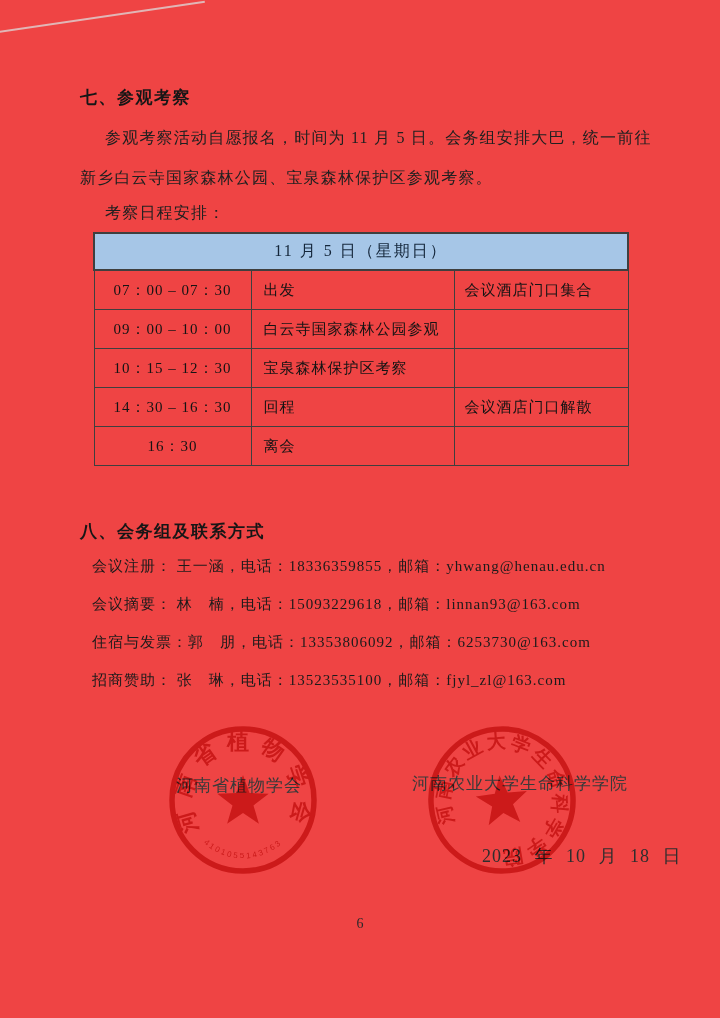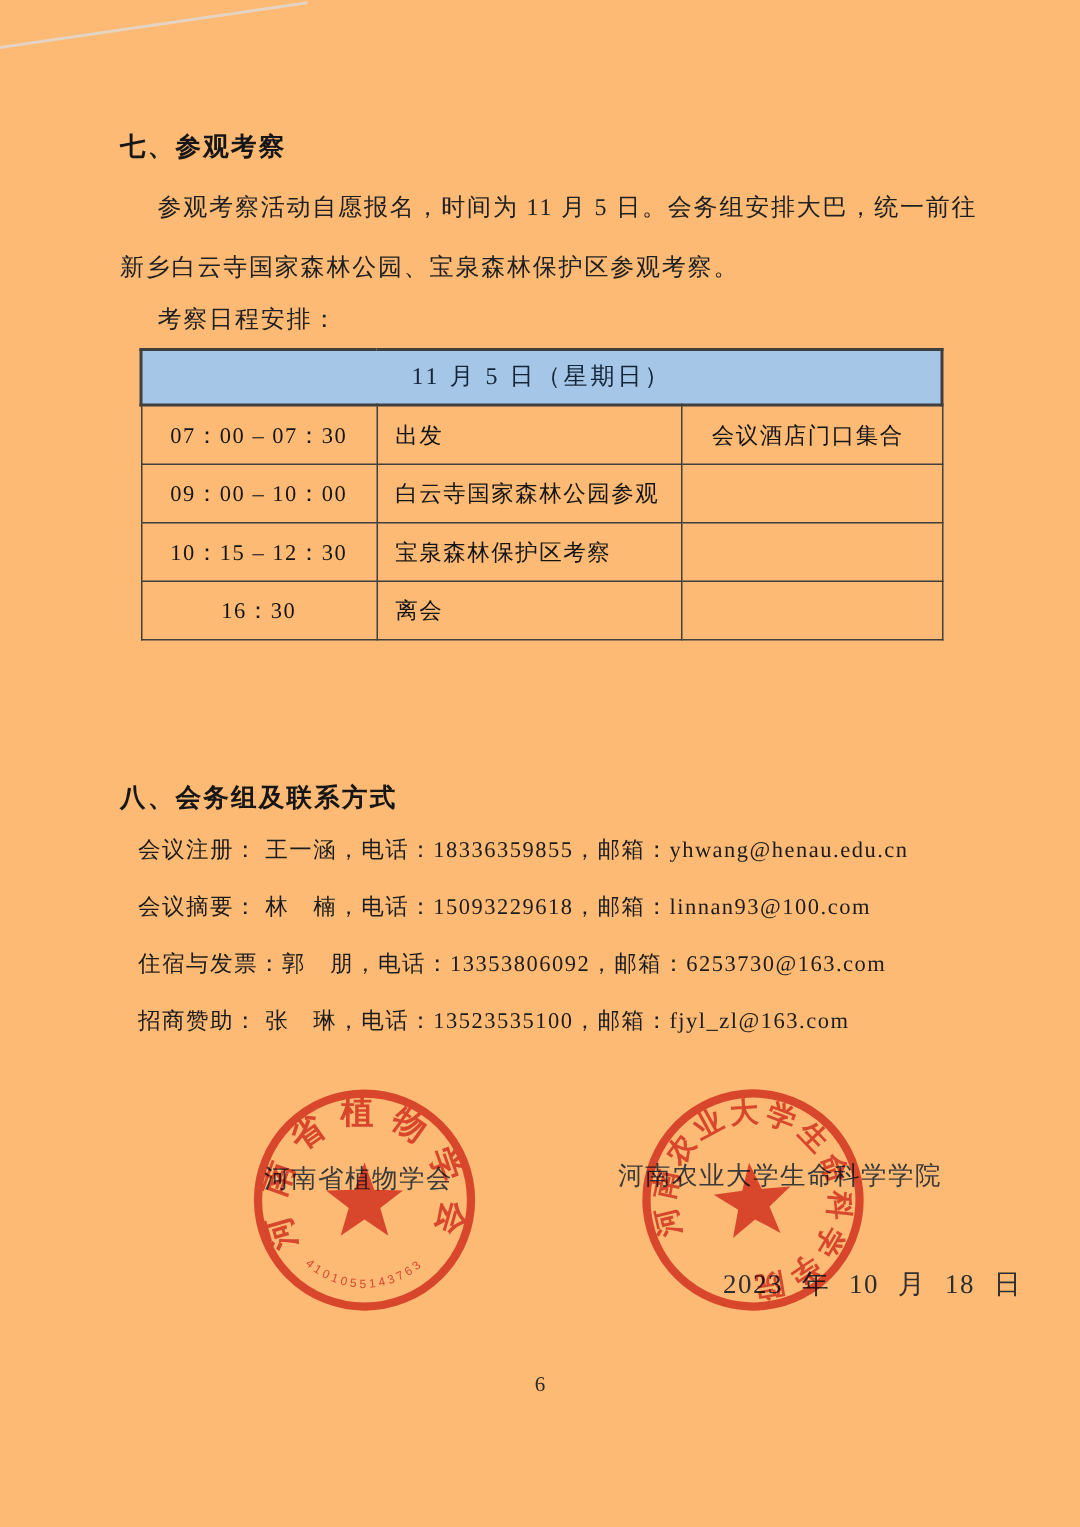--- a/index.html
+++ b/index.html
@@ -7,21 +7,21 @@
     --ink:#1d1d1d;
     --header-blue:#a6c6e7;
     --grid:#3f3f3f;
   }
   html,body{margin:0;padding:0;}
   body{
     width:720px;height:1018px;background:#fdfdfd;
     font-family:"Liberation Serif","DejaVu Serif",serif;
     color:var(--ink);
   }
-  .page{position:relative;width:720px;height:1018px;background:#fdba74;overflow:hidden;}
+  .page{position:relative;width:720px;height:1018px;background:#ef4444;overflow:hidden;}
   .abs{position:absolute;white-space:nowrap;}
   .scan-line{
     position:absolute;left:-2px;top:31px;width:209px;height:2px;
     background:#dcdcdc;transform:rotate(-8.3deg);transform-origin:left center;opacity:.75;
   }
   .heading{
     font-family:"Liberation Sans","DejaVu Sans",sans-serif;
     font-weight:700;font-size:17px;letter-spacing:1.5px;color:#161616;
   }
   .body-text{font-size:16px;letter-spacing:1.2px;color:#202020;}
@@ -39,21 +39,21 @@
     background:var(--header-blue);height:33px;
     font-weight:400;font-size:16px;color:#14263a;letter-spacing:2px;
     border:2px solid var(--grid);
   }
   table.schedule td{
     height:36px;border:1.5px solid var(--grid);
     letter-spacing:1px;
   }
   td.time-cell{text-align:center;letter-spacing:1.5px;}
   td.activity-cell{padding-left:12px;}
-  td.note-cell{padding-left:20px;}
+  td.note-cell{padding-left:10px;}
 
   .sig-text{color:#3a3a3a;font-size:17px;letter-spacing:1px;}
   .sig-date{color:#2e2e2e;font-size:18px;word-spacing:7px;letter-spacing:1px;}
 
   svg.stamp{position:absolute;mix-blend-mode:multiply;opacity:.82;}
   .stamp-left{left:158px;top:715px;}
   .stamp-right{left:417px;top:715px;transform:rotate(-6deg);}
 
   .page-number{
     position:absolute;left:0;top:916px;width:720px;text-align:center;
@@ -94,31 +94,36 @@
         <td class="time-cell">09：00 – 10：00</td>
         <td class="activity-cell">白云寺国家森林公园参观</td>
         <td class="note-cell"></td>
       </tr>
       <tr>
         <td class="time-cell">10：15 – 12：30</td>
         <td class="activity-cell">宝泉森林保护区考察</td>
         <td class="note-cell"></td>
       </tr>
       <tr>
+        <td class="time-cell">14：30 – 16：30</td>
+        <td class="activity-cell">回程</td>
+        <td class="note-cell">会议酒店门口解散</td>
+      </tr>
+      <tr>
         <td class="time-cell">16：30</td>
         <td class="activity-cell">离会</td>
         <td class="note-cell"></td>
       </tr>
     </tbody>
   </table>
 
   <div class="abs heading" style="left:80px;top:520px;">八、会务组及联系方式</div>
 
   <div class="abs contact-line" style="left:92px;top:557px;">会议注册： 王一涵，电话：18336359855，邮箱：yhwang@henau.edu.cn</div>
-  <div class="abs contact-line" style="left:92px;top:595px;">会议摘要： 林　楠，电话：15093229618，邮箱：linnan93@100.com</div>
+  <div class="abs contact-line" style="left:92px;top:595px;">会议摘要： 林　楠，电话：15093229618，邮箱：linnan93@163.com</div>
   <div class="abs contact-line" style="left:92px;top:633px;">住宿与发票：郭　朋，电话：13353806092，邮箱：6253730@163.com</div>
   <div class="abs contact-line" style="left:92px;top:671px;">招商赞助： 张　琳，电话：13523535100，邮箱：fjyl_zl@163.com</div>
 
   <div class="abs sig-text" style="left:176px;top:774px;">河南省植物学会</div>
   <div class="abs sig-text" style="left:412px;top:772px;">河南农业大学生命科学学院</div>
   <div class="abs sig-date" style="left:482px;top:844px;">2023 年 10 月 18 日</div>
 
   <svg class="stamp stamp-left" width="170" height="170" viewBox="0 0 170 170">
     <defs>
       <path id="arcL" d="M 42,115 A 52,52 0 1 1 128,115" fill="none"></path>

